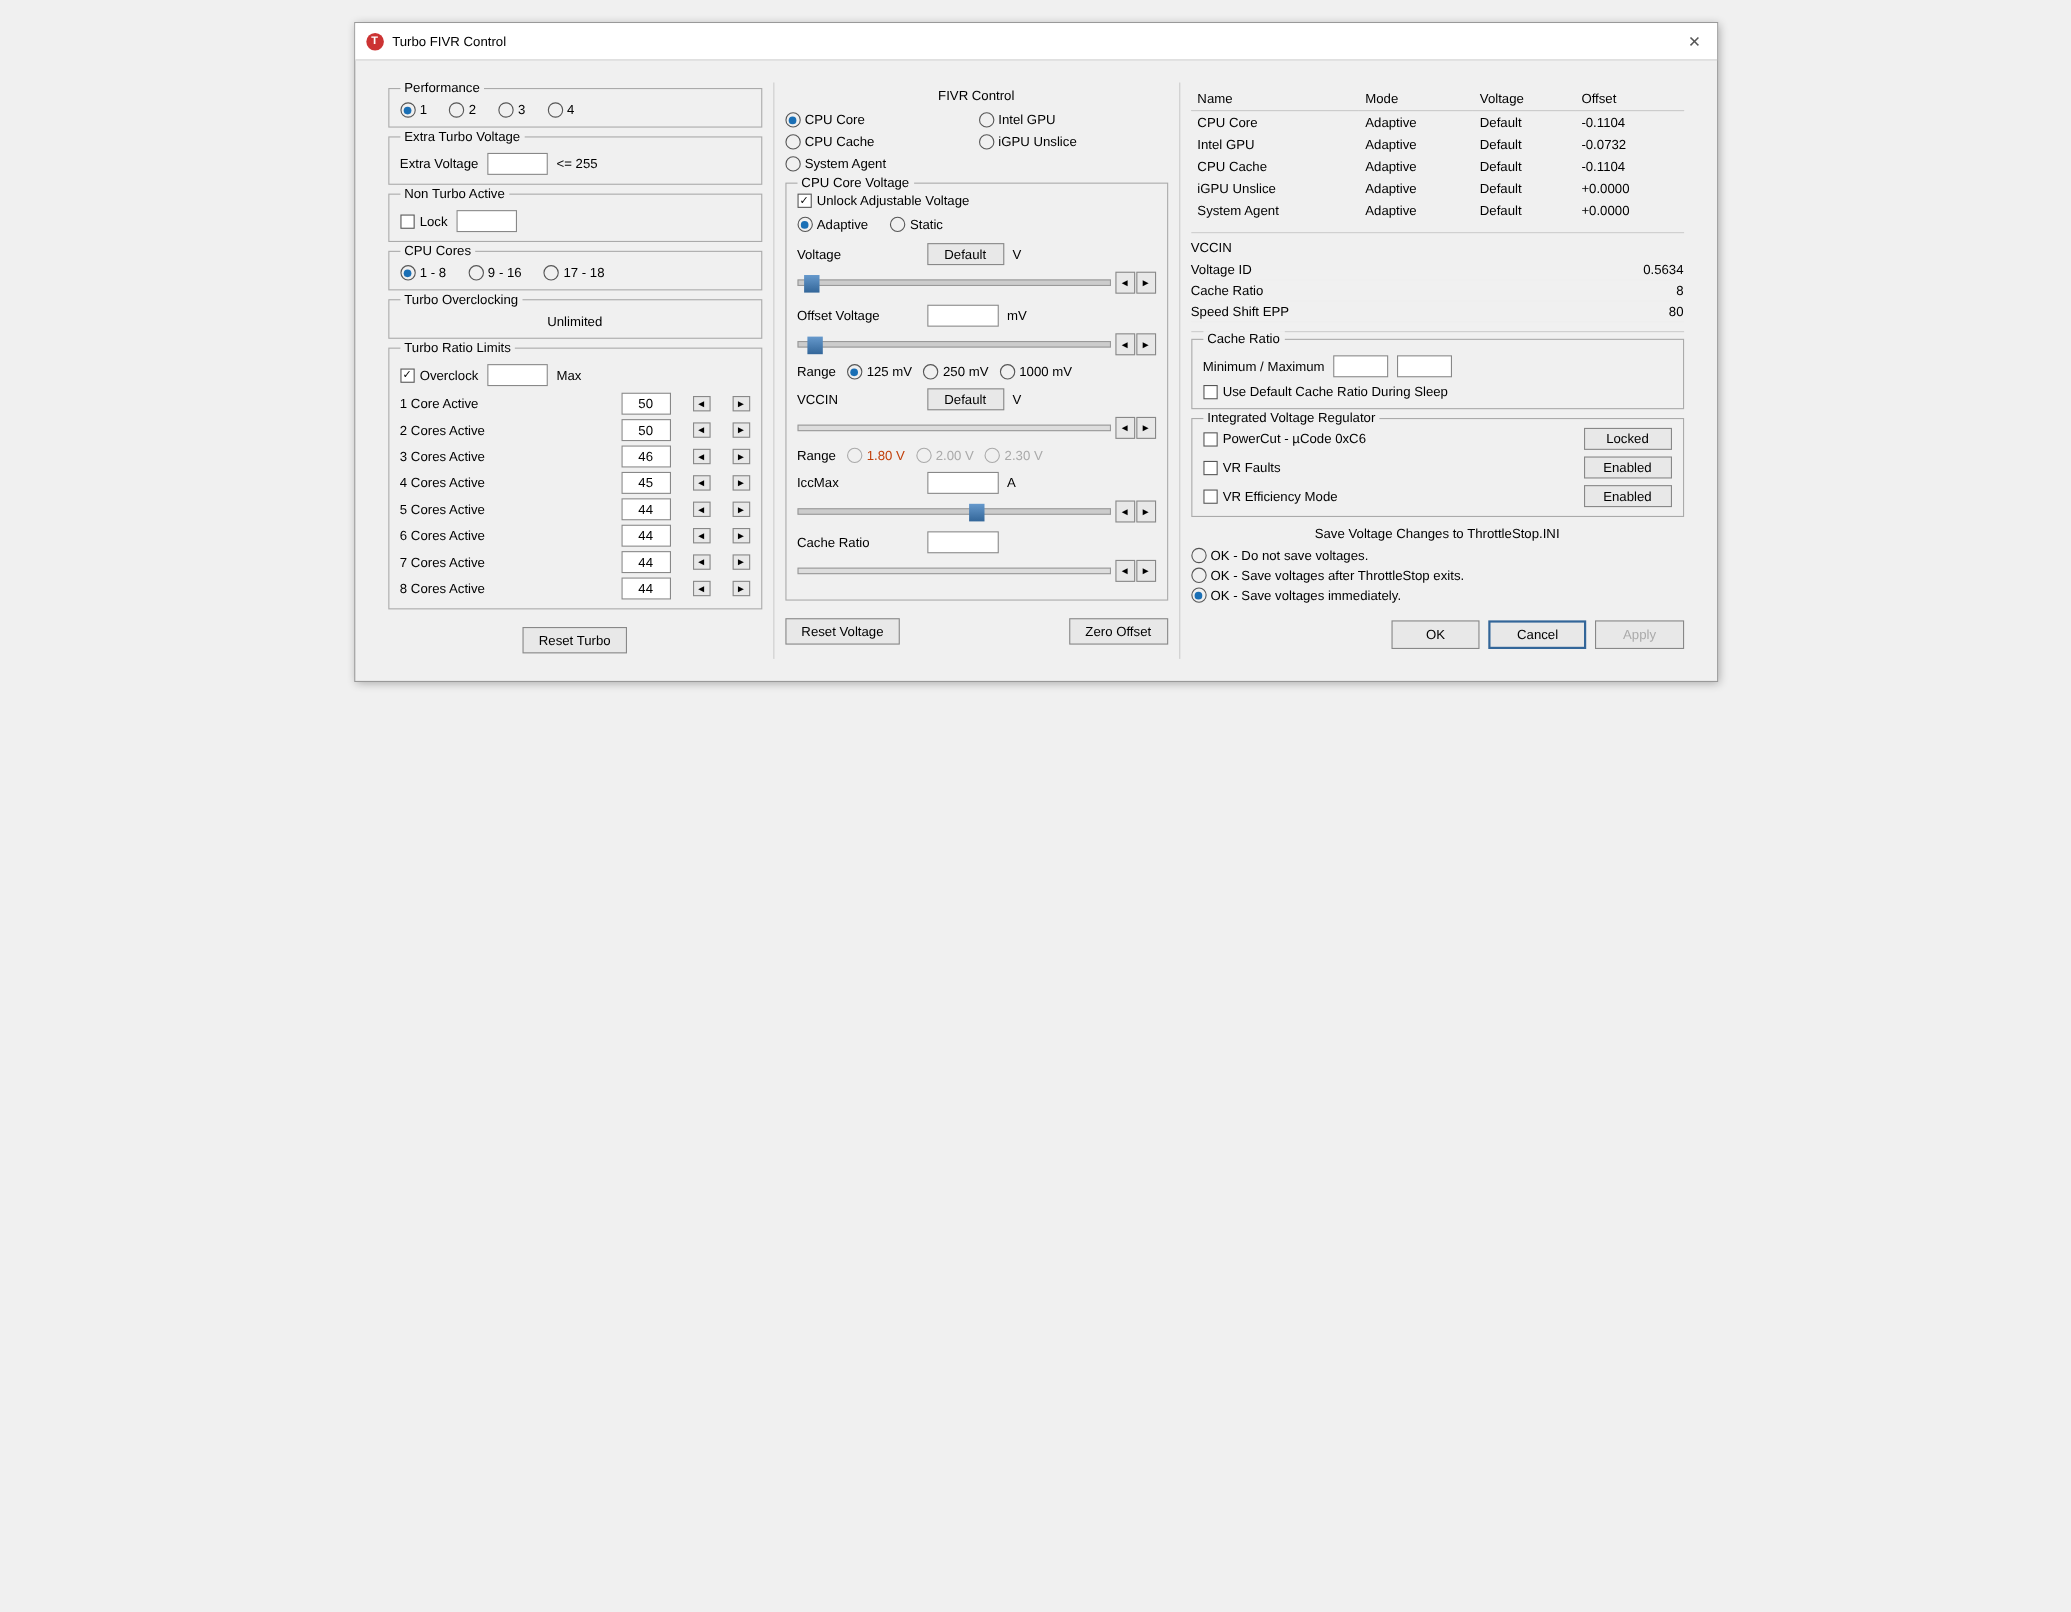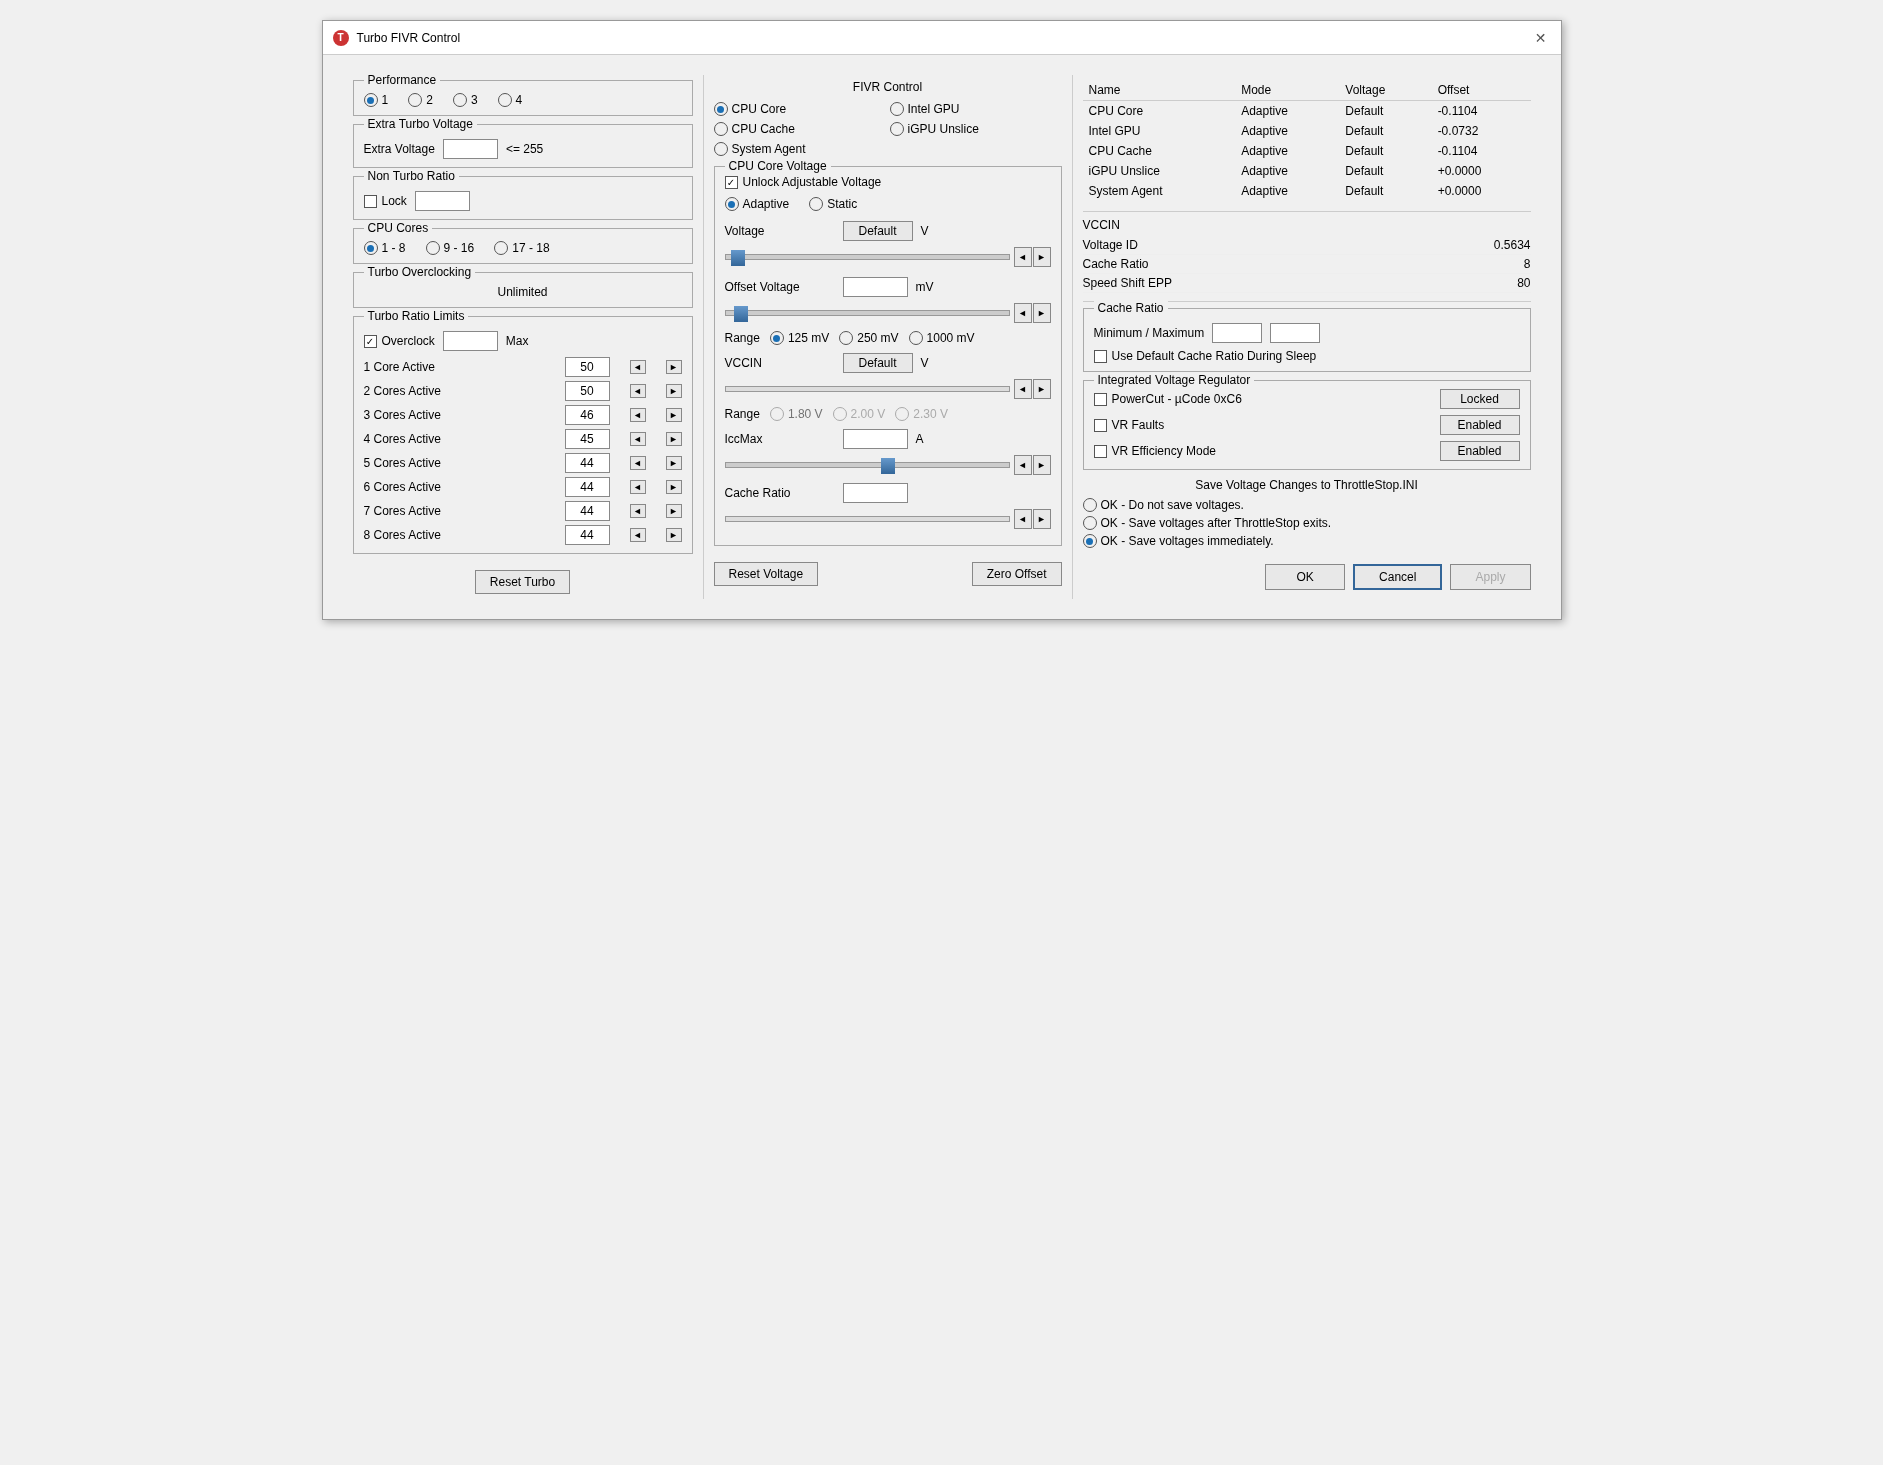--- a/index.html
+++ b/index.html
@@ -375,21 +375,21 @@
       <div class="section-group">
         <span class="section-title">Extra Turbo Voltage</span>
         <div class="label-input-row">
           <span>Extra Voltage</span>
           <input type="text" class="num-input" style="">
           <span>&lt;= 255</span>
         </div>
       </div>
 
       <div class="section-group">
-        <span class="section-title">Non Turbo Ratio</span>
+        <span class="section-title">Non Turbo Active</span>
         <div class="label-input-row">
           <div class="checkbox-item">
             <div class="checkbox-box"></div>
             <span>Lock</span>
           </div>
           <input type="text" class="num-input" style="">
         </div>
       </div>
 
       <div class="section-group">
@@ -609,21 +609,21 @@
           <div class="nav-btns">
             <button class="nav-btn">◄</button>
             <button class="nav-btn">►</button>
           </div>
         </div>
 
         <div class="range-row">
           <span>Range</span>
           <div class="radio-item">
             <div class="radio-circle" style="border-color:#aaa;"></div>
-            <span style="color:#737373;">1.80 V</span>
+            <span style="color:#c2410c;">1.80 V</span>
           </div>
           <div class="radio-item">
             <div class="radio-circle" style="border-color:#aaa;"></div>
             <span style="color:#aaa;">2.00 V</span>
           </div>
           <div class="radio-item">
             <div class="radio-circle" style="border-color:#aaa;"></div>
             <span style="color:#aaa;">2.30 V</span>
           </div>
         </div>

